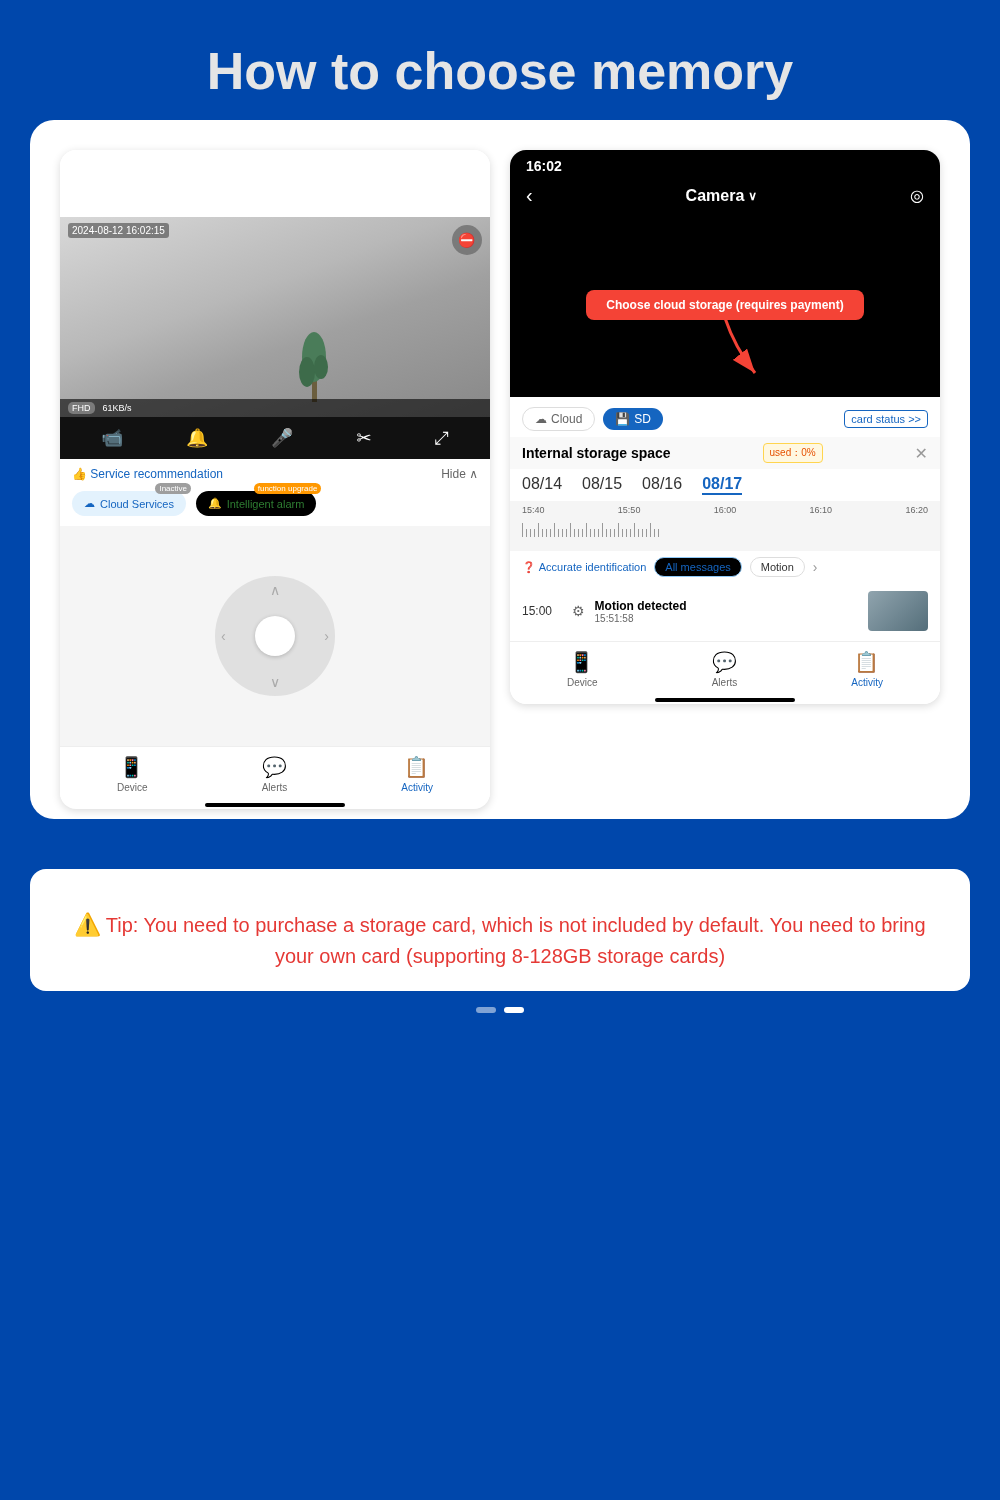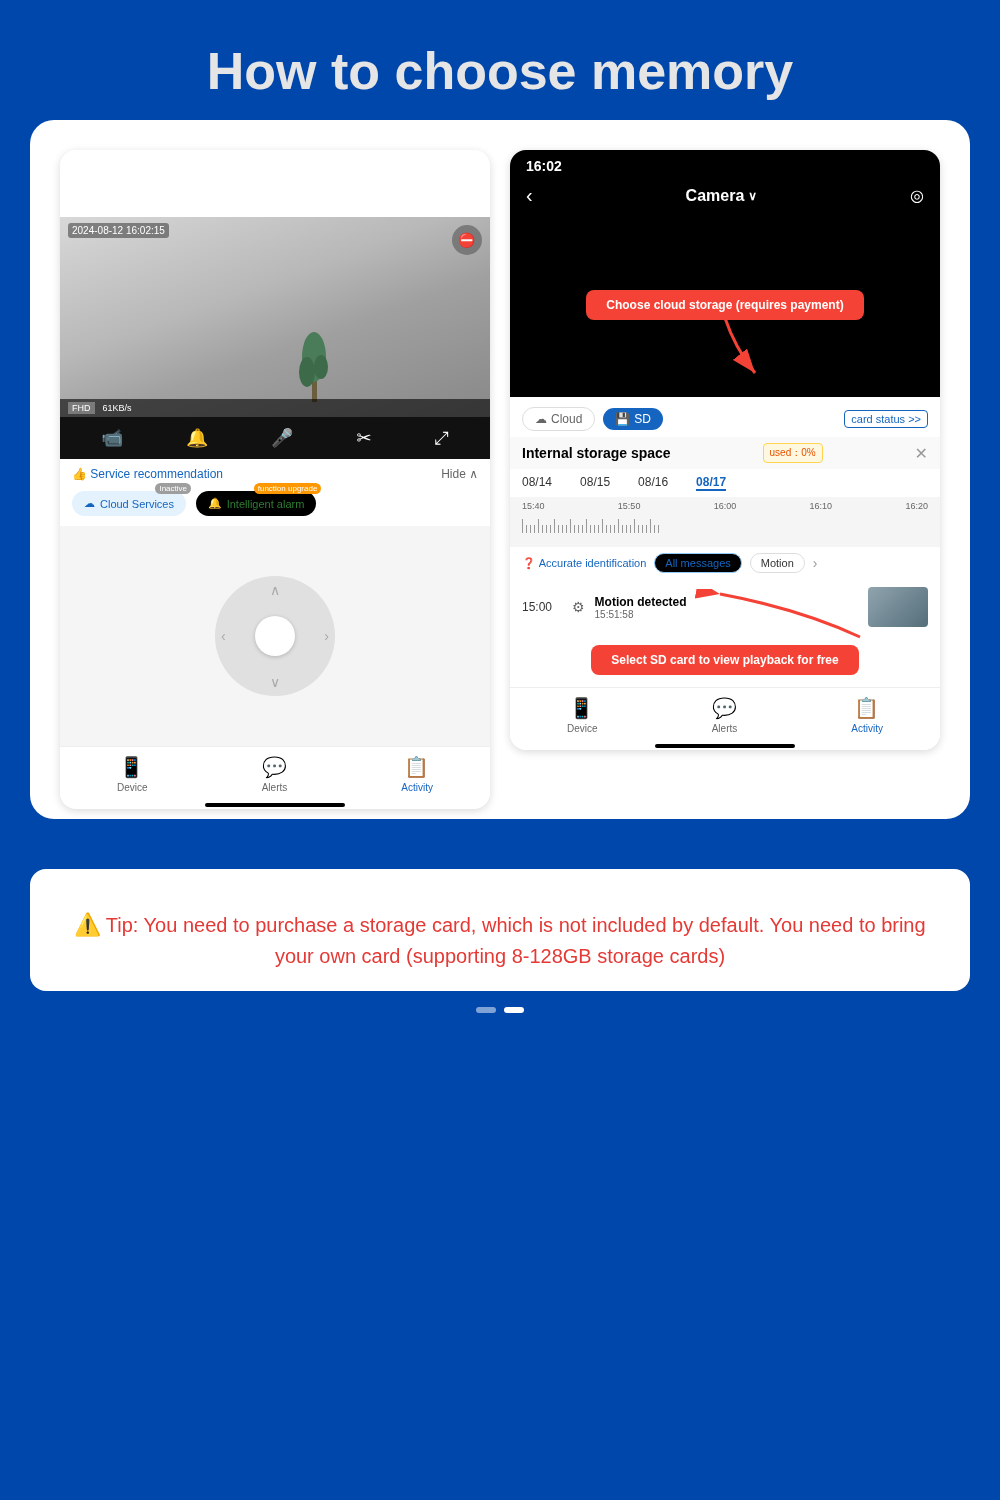--- a/index.html
+++ b/index.html
@@ -110,21 +110,21 @@
       display: flex;
       align-items: center;
       gap: 8px;
     }
 
     .fhd-badge {
       background: rgba(255,255,255,0.3);
       color: white;
       font-size: 9px;
       padding: 1px 4px;
-      border-radius: 0;
+      border-radius: 5px;
     }
 
     .camera-controls {
       background: #111;
       display: flex;
       justify-content: space-around;
       align-items: center;
       padding: 10px;
     }
 
@@ -356,23 +356,23 @@
       border-radius: 4px;
     }
 
     .close-x {
       color: #999;
       font-size: 16px;
     }
 
     .date-row {
       display: flex;
-      gap: 28px;
+      gap: 20px;
       padding: 6px 12px;
-      font-size: 12px;
+      font-size: 16px;
       color: #333;
     }
 
     .date-item.active {
       color: #1565C0;
       font-weight: 700;
       border-bottom: 2px solid #1565C0;
     }
 
     .timeline-area {
@@ -784,36 +784,20 @@
           <div class="motion-event">
             <span class="event-time">15:00</span>
             <span class="event-dot">⚙</span>
             <div class="event-info">
               <div class="event-title">Motion detected</div>
               <div class="event-subtitle">15:51:58</div>
             </div>
             <div class="event-thumb"></div>
           </div>
 
-          <div style="position:relative;margin:4px 0 0;">
-
-            <svg width="200" height="50" style="position:absolute;top:-50px;right:60px;">
-              <defs>
-                <marker id="arrowhead2" markerWidth="8" markerHeight="6" refX="0" refY="3" orient="auto">
-                  <polygon points="8 0, 0 3, 8 6" fill="#f44336"></polygon>
-                </marker>
-              </defs>
-              <path d="M 180 48 Q 120 20 40 5" stroke="#f44336" stroke-width="3" fill="none" marker-end="url(#arrowhead2)"></path>
-            </svg>
-            <div style="display:flex;justify-content:center;padding:6px 10px 10px;">
-              <div class="callout-box">
-                <span>Select SD card to view playback for free</span>
-              </div>
-            </div>
-          </div>
 
           <div class="right-bottom-nav">
             <div class="nav-item">
               <span class="nav-icon">📱</span>
               <span>Device</span>
             </div>
             <div class="nav-item">
               <span class="nav-icon">💬</span>
               <span>Alerts</span>
             </div>

